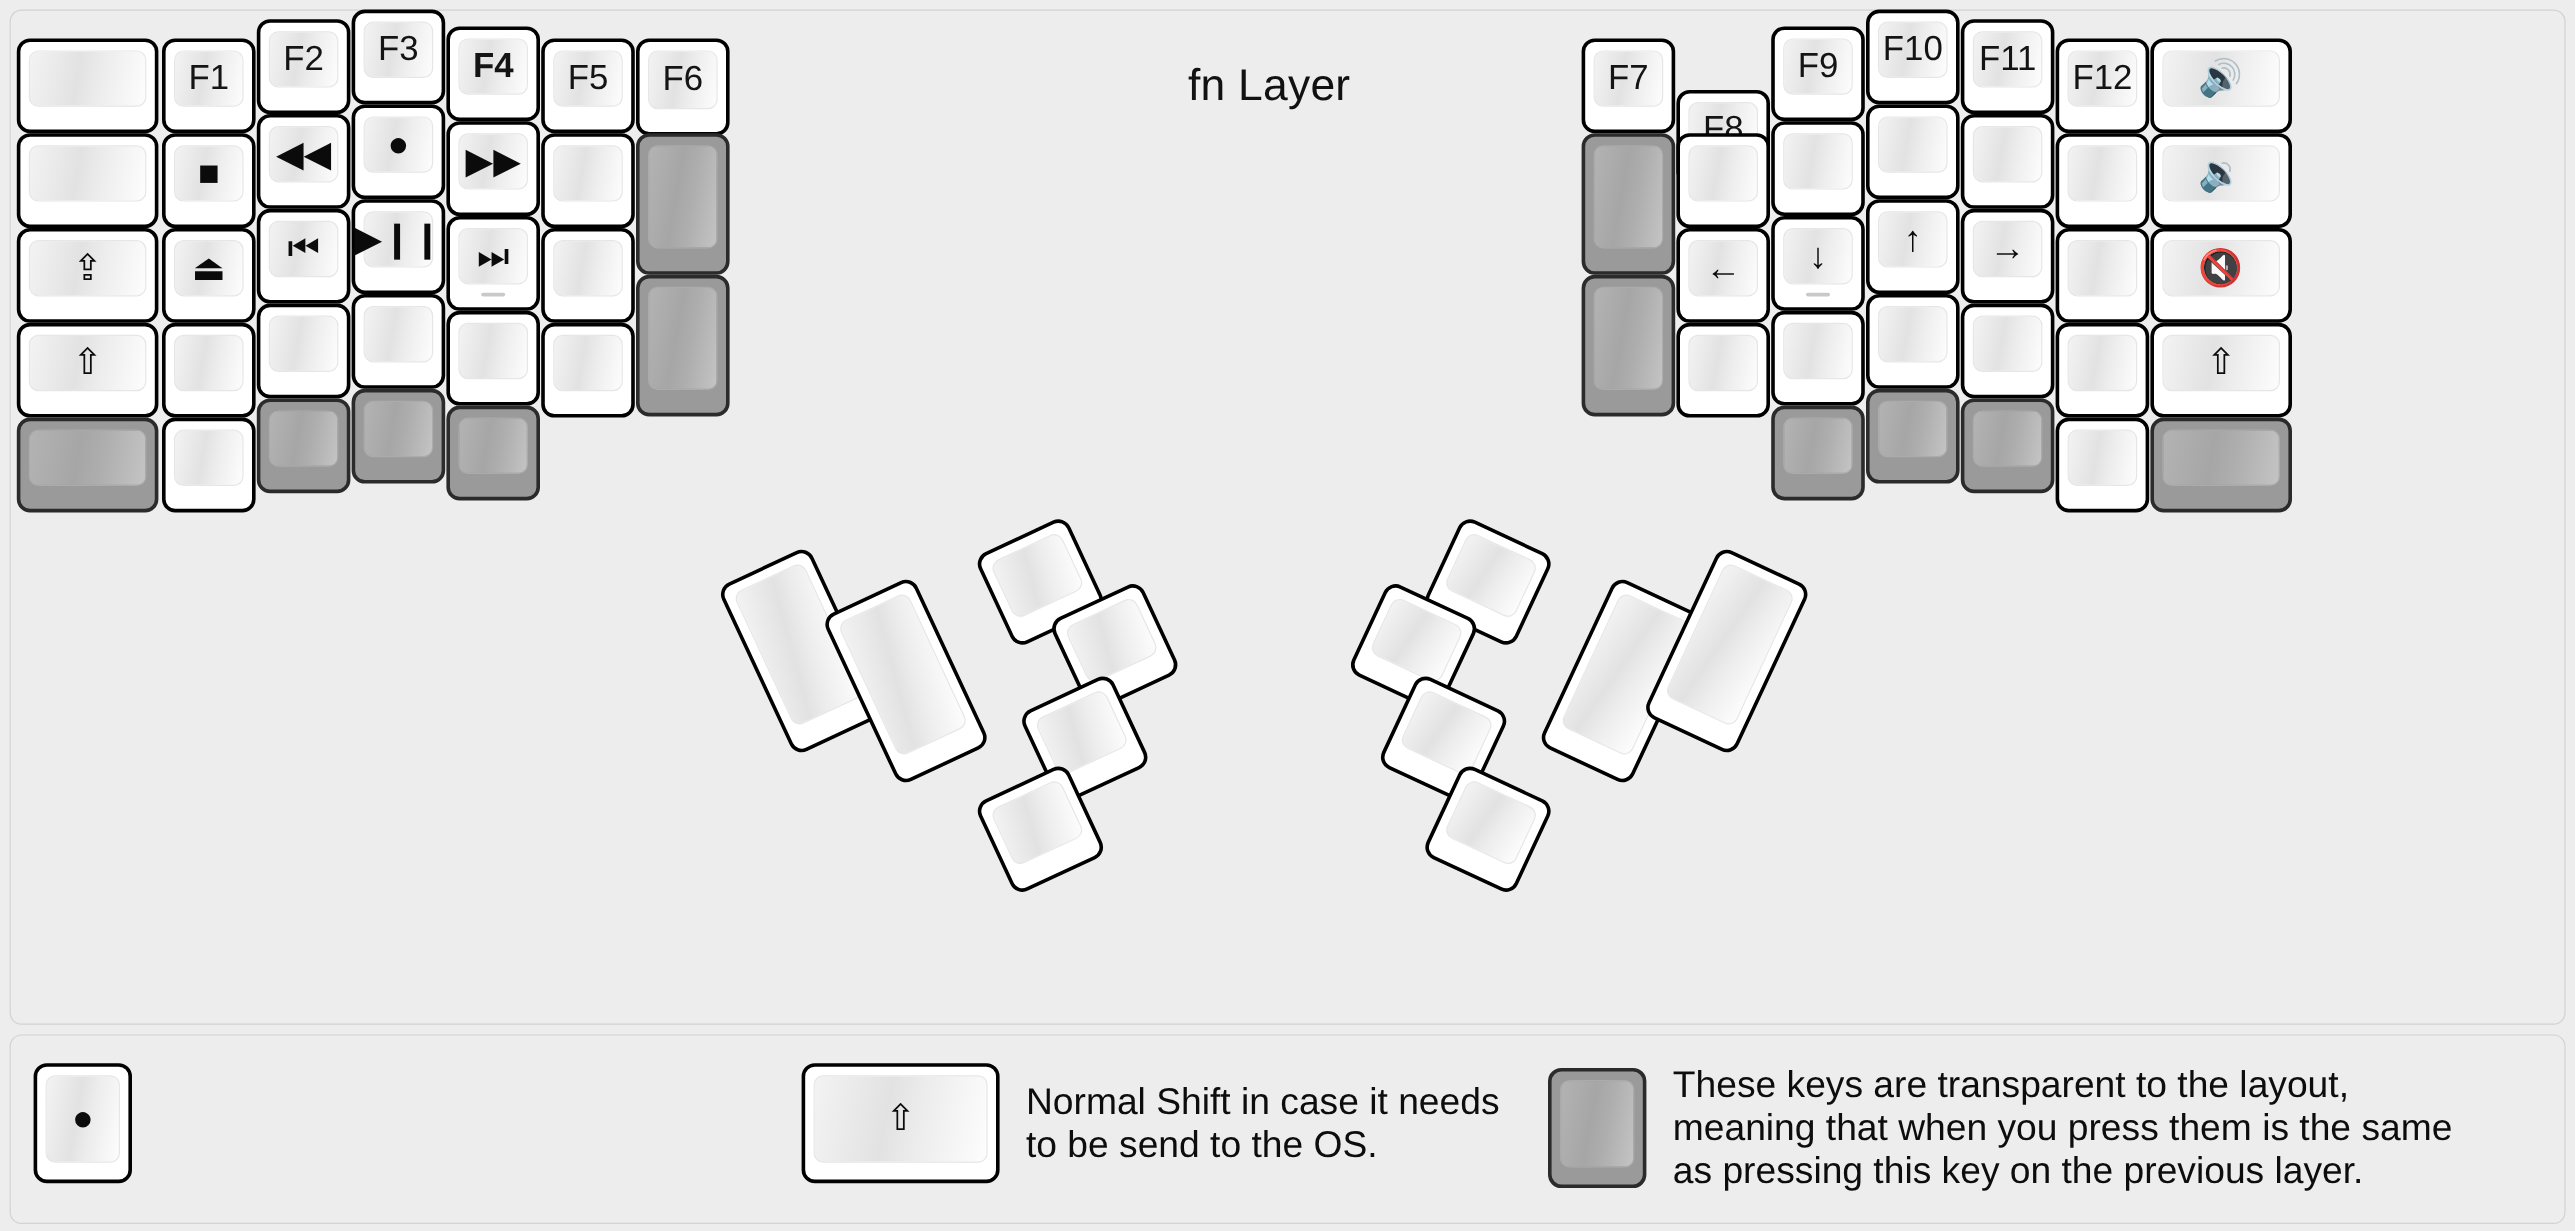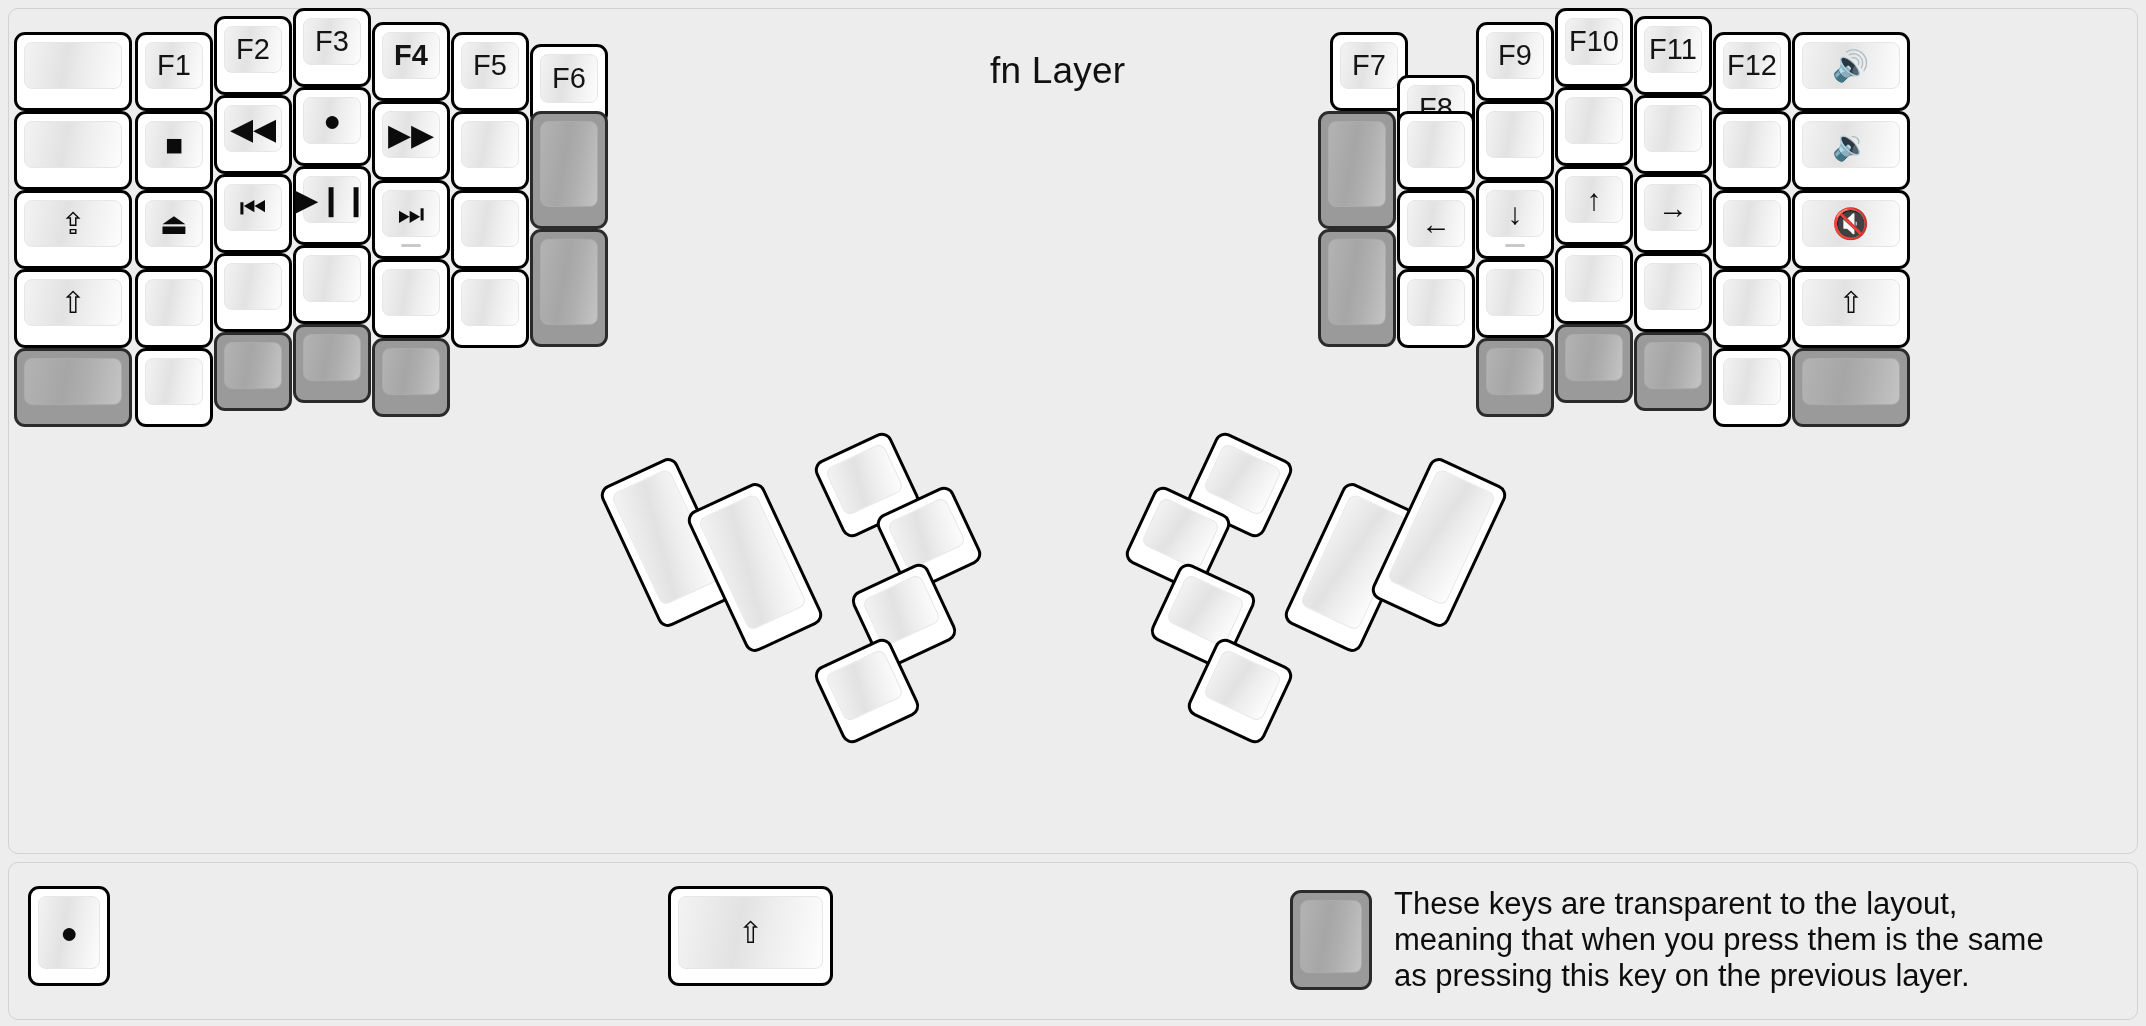--- a/index.html
+++ b/index.html
@@ -238,34 +238,34 @@
       </div>
       <div class="key" style="left: 451px; top: 111px; width: 78px; height: 79px;">
         <div class="face"></div>
       </div>
       <div class="key" style="left: 451px; top: 190px; width: 78px; height: 79px;">
         <div class="face"></div>
       </div>
       <div class="key" style="left: 451px; top: 269px; width: 78px; height: 79px;">
         <div class="face"></div>
       </div>
-      <div class="key" style="left: 530px; top: 44px; width: 78px; height: 81px;">
+      <div class="key" style="left: 530px; top: 32px; width: 78px; height: 81px;">
         <div class="face">
           <span class="lbl">F6</span>
         </div>
       </div>
       <div class="key trans" style="left: 530px; top: 111px; width: 78px; height: 118px;">
         <div class="face"></div>
       </div>
       <div class="key trans" style="left: 530px; top: 229px; width: 78px; height: 118px;">
         <div class="face"></div>
       </div>
     </div>
   <div id="right-half">
-      <div class="key" style="left: 1318px; top: 32px; width: 78px; height: 79px; margin-left: 12px;">
+      <div class="key" style="left: 1318px; top: 32px; width: 78px; height: 79px;">
         <div class="face">
           <span class="lbl">F7</span>
         </div>
       </div>
       <div class="key trans" style="left: 1318px; top: 111px; width: 78px; height: 118px;">
         <div class="face"></div>
       </div>
       <div class="key trans" style="left: 1318px; top: 229px; width: 78px; height: 118px;">
         <div class="face"></div>
       </div>
@@ -435,20 +435,22 @@
             <span class="glyph">●</span>
           </div>
         </div>
       </div>
       <div class="legend-item" style="left: 668px; top: 886px;">
         <div class="legend-key" style="width: 165px; height: 100px;">
           <div class="face">
             <span class="glyph">⇧</span>
           </div>
         </div>
+        <div class="legend-text">Normal Shift in case it needs
+to be send to the OS.</div>
       </div>
       <div class="legend-item" style="left: 1290px; top: 886px;">
         <div class="legend-key trans" style="width: 82px; height: 100px;">
           <div class="face"></div>
         </div>
         <div class="legend-text">These keys are transparent to the layout,
 meaning that when you press them is the same
 as pressing this key on the previous layer.</div>
       </div>
     </div>

